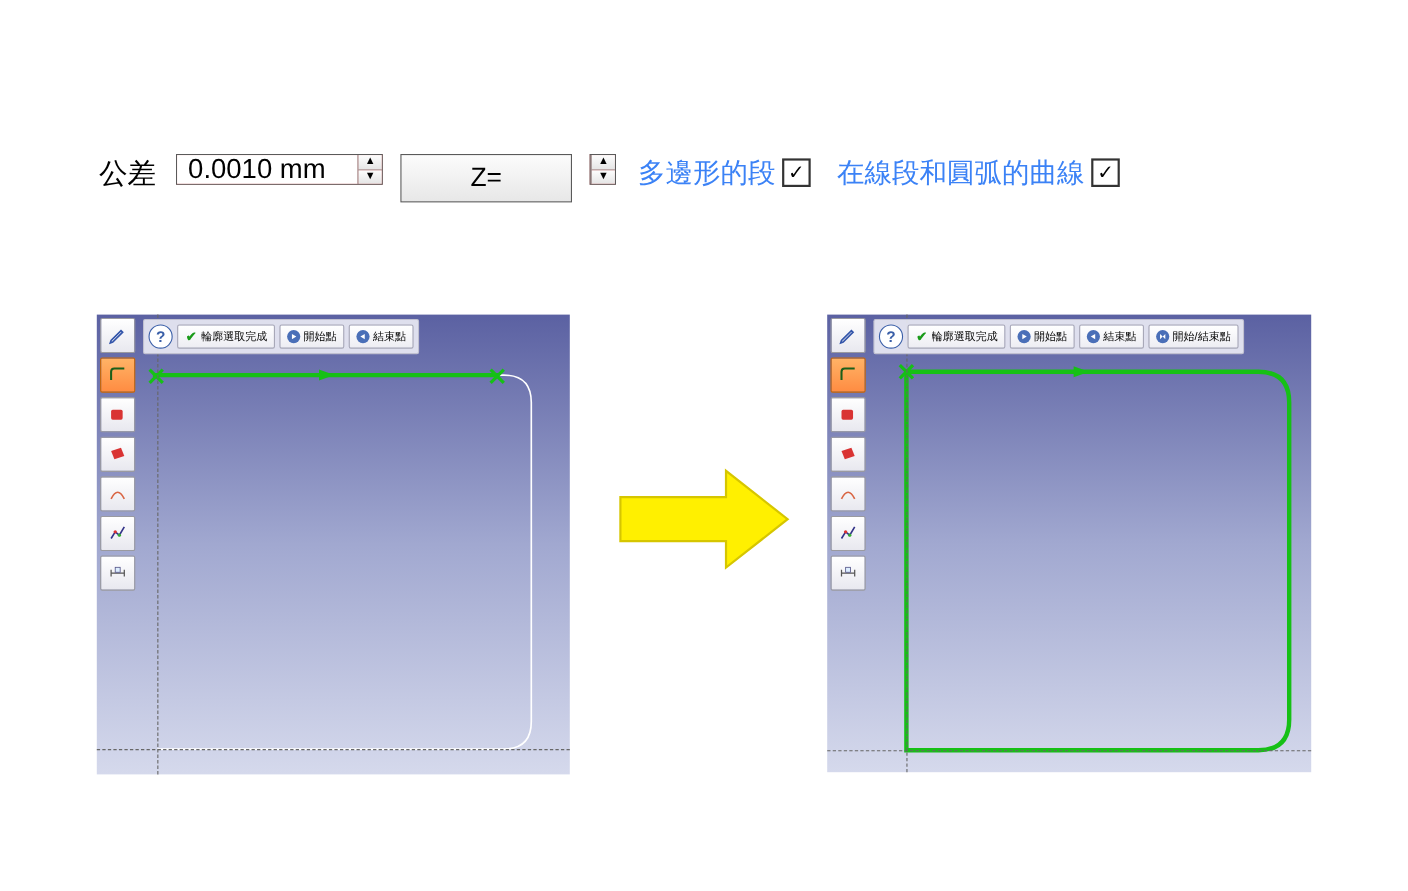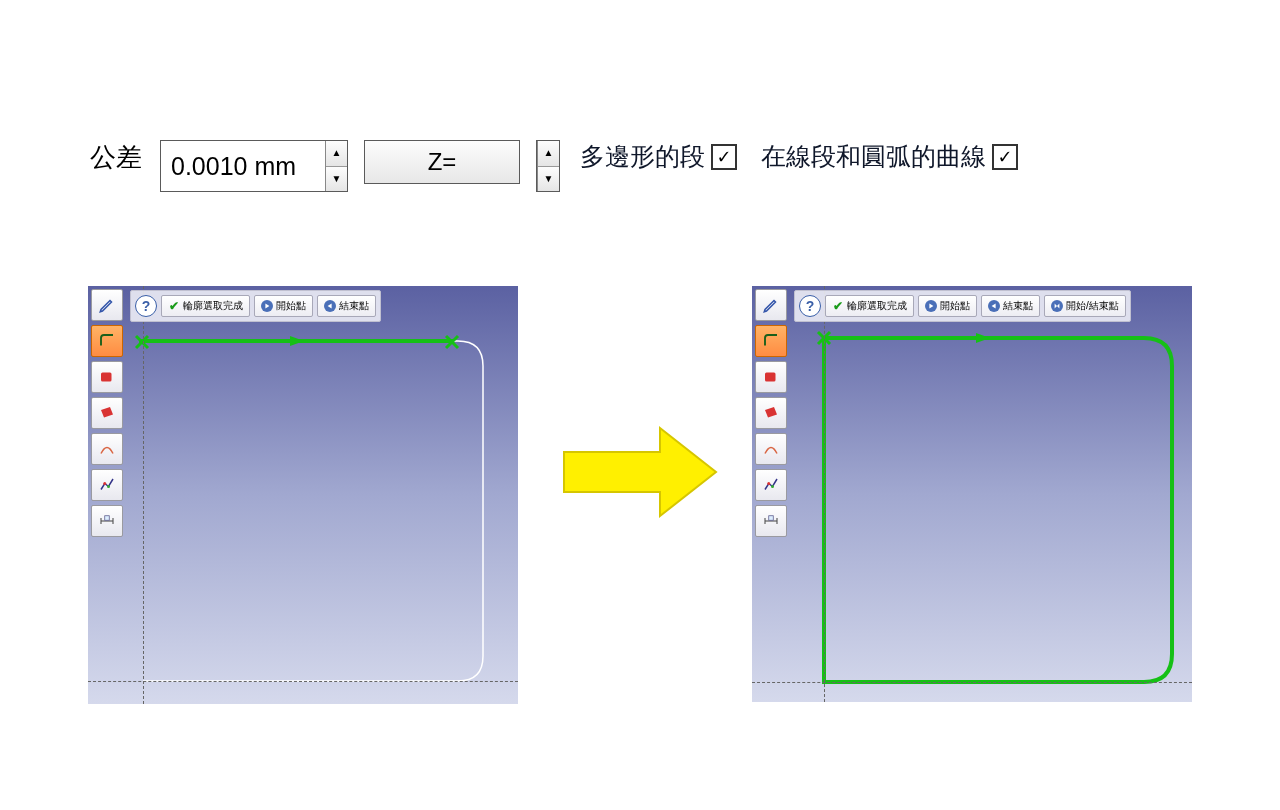--- a/index.html
+++ b/index.html
@@ -24,21 +24,21 @@
     }
     .param-label {
       font-size: 26px;
       color: #000;
       margin-right: 6px;
     }
     .spin-field {
       display: flex;
       align-items: stretch;
       border: 1.5px solid #5a5a5a;
-      height: 52px;
+      height: 28px;
       background: #fca5a5;
     }
     .spin-input {
       border: none;
       font-size: 25px;
       padding: 0 10px;
       width: 164px;
       font-family: inherit;
       outline: none;
     }
@@ -74,21 +74,21 @@
       cursor: pointer;
     }
 
     .check-group {
       display: flex;
       align-items: center;
       margin-left: 8px;
     }
     .check-text {
       font-size: 25px;
-      color: #0f172a;
+      color: #3b82f6;
     }
     .checkbox {
       width: 26px;
       height: 26px;
       border: 2px solid #333;
       display: inline-flex;
       align-items: center;
       justify-content: center;
       margin: 0 4px 0 6px;
       font-size: 18px;

